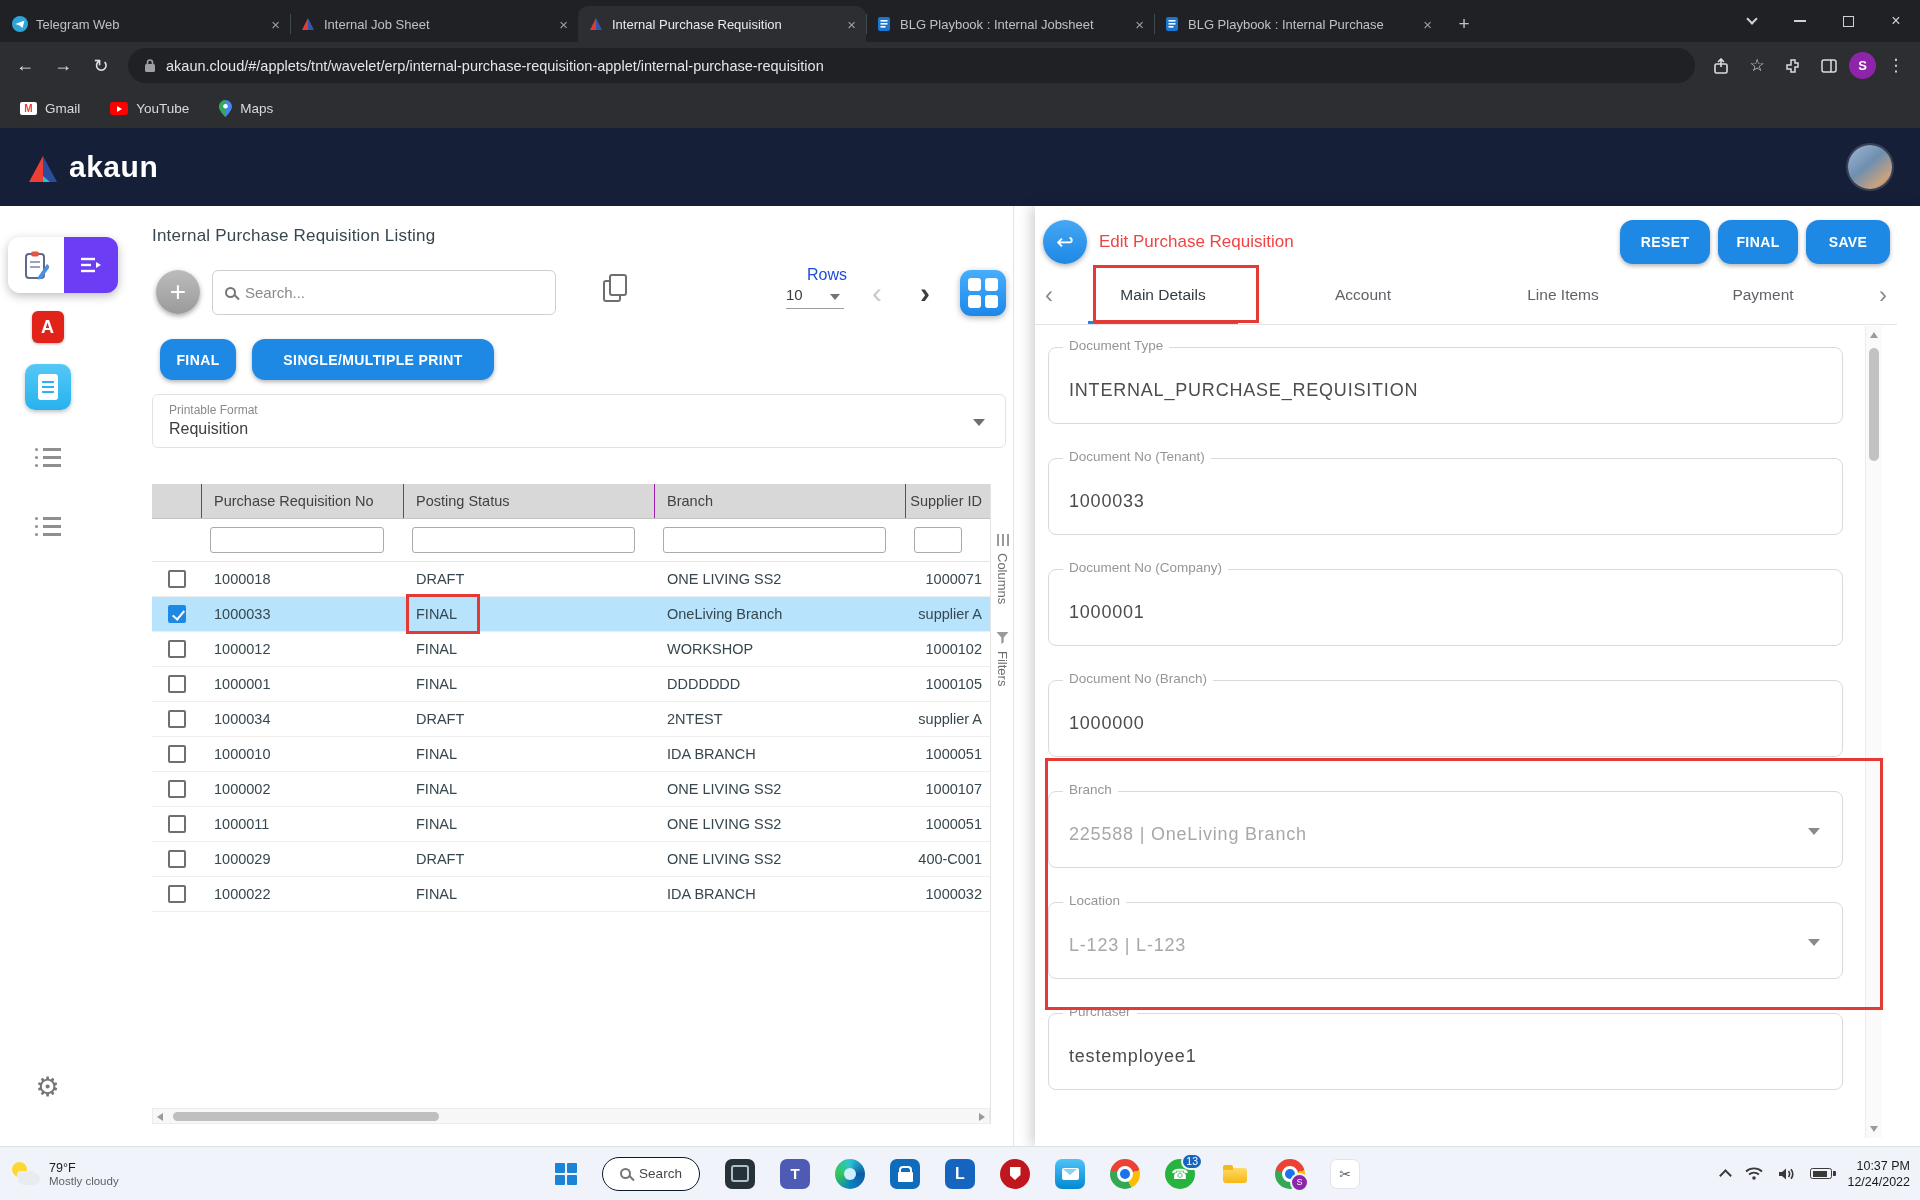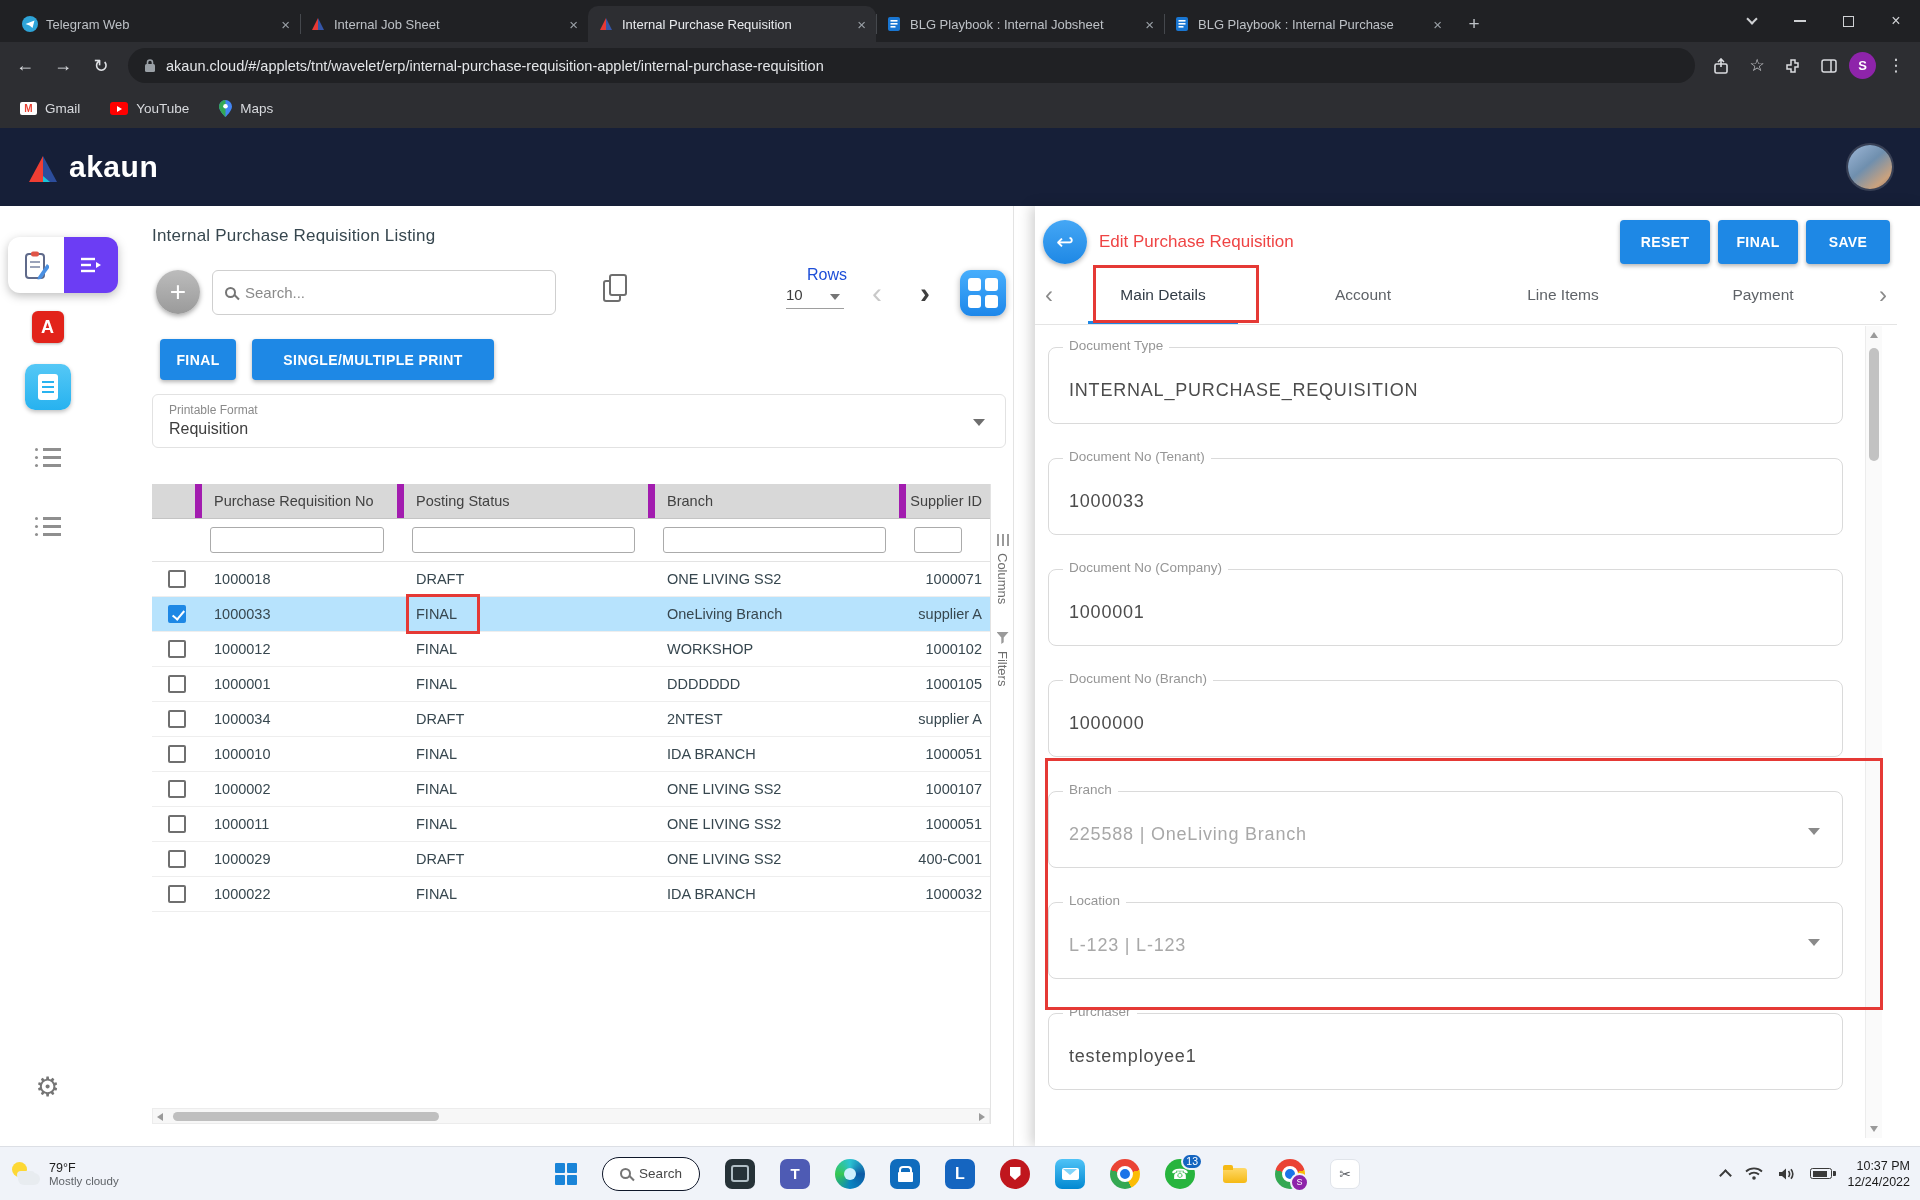--- a/index.html
+++ b/index.html
@@ -2,21 +2,21 @@
 <html><head>
 <meta charset="utf-8">
 <style>
   *{box-sizing:border-box;margin:0;padding:0}
   html,body{background:#111}
   .screen{position:relative;width:1920px;height:1200px;background:#fff;overflow:hidden;
           font-family:"Liberation Sans",sans-serif;-webkit-font-smoothing:antialiased}
 
   
   .tabstrip{position:absolute;left:0;top:0;width:100%;height:42px;background:#202124;
-            display:flex;align-items:flex-end;padding-left:12px}
+            display:flex;align-items:flex-end;padding-left:2px}
   .tab{position:relative;width:288px;height:36px;display:flex;align-items:center;gap:8px;
        padding:0 10px;color:#bdc1c6;font-size:13px;flex:none}
   .tab:not(.active):not(:first-child)::before{content:"";position:absolute;left:0;top:8px;bottom:8px;width:1px;background:#45484d}
   .tab.active{background:#2d2e32;border-radius:10px 10px 0 0;color:#e8eaed}
   .tab .tlabel{flex:1;white-space:nowrap;overflow:hidden;text-overflow:ellipsis}
   .tab .tclose{color:#9aa0a6;font-size:15px;line-height:1;flex:none}
   .fav{width:16px;height:16px;flex:none;display:flex;align-items:center;justify-content:center}
   .newtab{width:28px;height:28px;margin:0 0 4px 8px;border-radius:50%;display:flex;align-items:center;
           justify-content:center;color:#bdc1c6;font-size:19px}
   .winctrls{position:absolute;right:0;top:0;height:42px;display:flex;align-items:center;gap:0}
@@ -94,35 +94,35 @@
   .rows-caret{position:absolute;left:682px;top:88px;border-left:5px solid transparent;border-right:5px solid transparent;
               border-top:6px solid #757575}
   .pg{position:absolute;top:72px;font-size:30px;line-height:1}
   .pg-prev{left:724px;color:#c9c9c9}
   .pg-next{left:772px;color:#3f3f3f;font-weight:bold}
   .gridbtn{position:absolute;left:812px;top:64px;width:46px;height:46px;border-radius:11px;
            background:linear-gradient(#47aefc,#1d87ea);box-shadow:0 2px 6px rgba(0,0,0,.3);
            display:grid;grid-template-columns:13px 13px;grid-template-rows:13px 13px;gap:4px;
            align-content:center;justify-content:center}
   .gridbtn span{background:#fff;border-radius:3px}
-  .btn-blue{background:#1e88e5;color:#fff;font-weight:bold;font-size:14px;border-radius:4px;
+  .btn-blue{background:#1e88e5;color:#fff;font-weight:bold;font-size:14px;border-radius:13px;
             display:flex;align-items:center;justify-content:center;box-shadow:0 2px 4px rgba(0,0,0,.3);
             letter-spacing:.4px;border:none;font-family:inherit}
   .btn-final-list{position:absolute;left:12px;top:133px;width:76px;height:41px}
   .btn-print{position:absolute;left:104px;top:133px;width:242px;height:41px}
   .pformat{position:absolute;left:4px;top:188px;width:854px;height:54px;border:1px solid #e2e2e2;
            border-radius:6px;padding:8px 16px}
   .pformat .plabel{font-size:12px;color:#8a8a8a}
   .pformat .pvalue{font-size:16px;color:#3d3d3d;margin-top:3px}
   .pformat .pcaret{position:absolute;right:20px;top:24px;border-left:6px solid transparent;
            border-right:6px solid transparent;border-top:7px solid #6e6e6e}
   
   .thead{position:absolute;left:4px;top:278px;width:838px;height:35px;background:#d8d8d8;
          display:flex;align-items:center;font-size:14.5px;color:#424242;border-bottom:1px solid #c4c4c4}
-  .th{padding-left:12px;height:100%;display:flex;align-items:center;border-right:7px solid #a21caf}
+  .th{padding-left:12px;height:100%;display:flex;align-items:center;border-right:1px solid #a21caf}
   .c-cb{width:50px;flex:none;justify-content:center;padding-left:0;display:flex;align-items:center}
   .c-no{width:202px;flex:none}
   .c-status{width:251px;flex:none}
   .c-branch{width:251px;flex:none}
   .c-supplier{width:84px;flex:none;border-right:none !important;justify-content:flex-end;padding-right:8px;padding-left:0}
   .filterrow{position:absolute;left:4px;top:313px;width:838px;height:43px;display:flex;align-items:center;
              border-bottom:1px solid #e3e3e3}
   .filterrow .fcell{height:100%;display:flex;align-items:center;padding-left:8px}
   .filterrow input{height:26px;border:1px solid #ababab;border-radius:3px;width:calc(100% - 20px);
              font-family:inherit;font-size:13px;padding:0 6px;outline:none}

